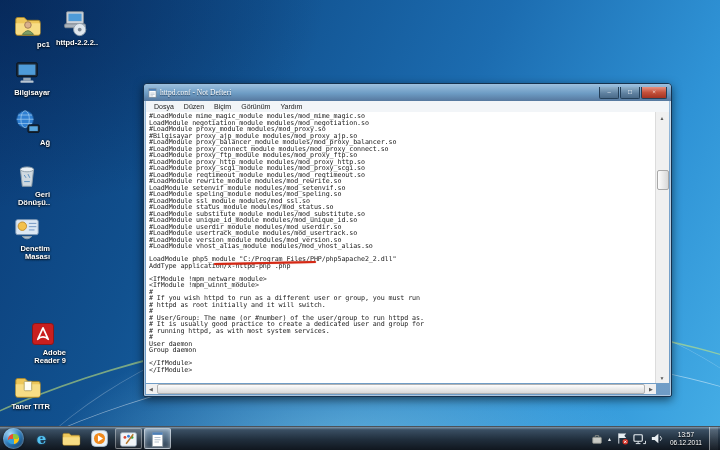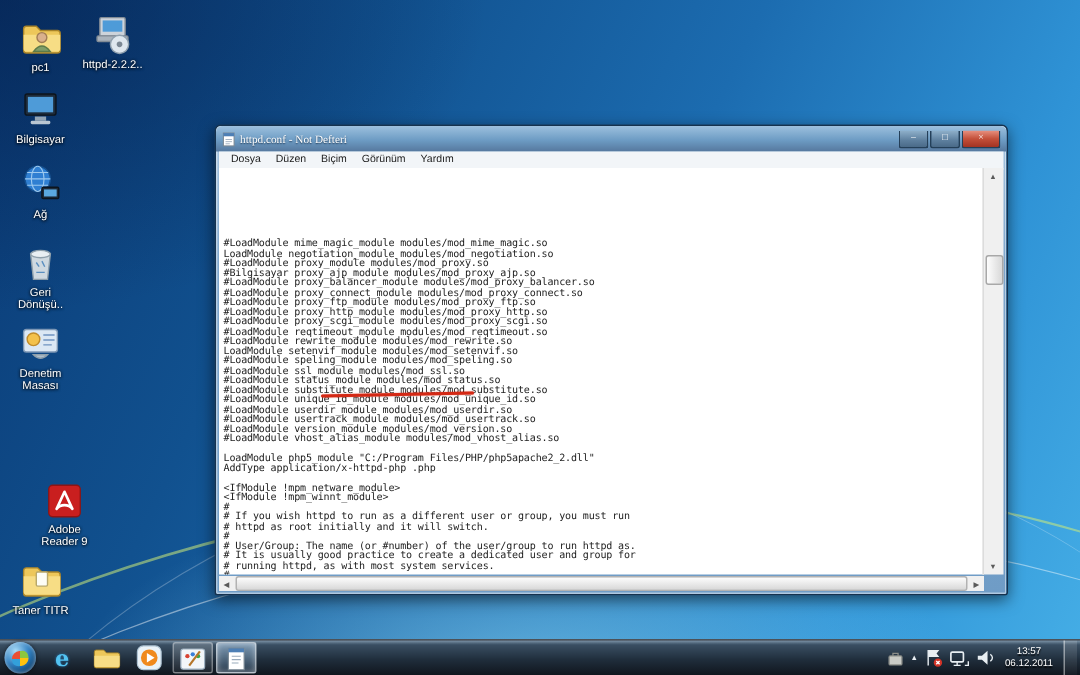--- a/index.html
+++ b/index.html
@@ -8,21 +8,21 @@
     background:
       radial-gradient(ellipse 420px 170px at 48% 100%, rgba(150,225,250,.55), rgba(150,225,250,0) 70%),
       radial-gradient(ellipse 500px 320px at 0% 0%, rgba(4,28,70,.55), rgba(4,28,70,0) 65%),
       linear-gradient(115deg,#0a3a75 0%,#11518f 28%,#1c6cb0 55%,#2f93d6 80%,#45aee6 100%);}
   .swoosh{position:absolute;border-radius:50%;pointer-events:none;}
   .sw1{left:-220px;top:325px;width:1150px;height:520px;border-top:2px solid rgba(205,235,120,.55);transform:rotate(-6deg);}
   .sw2{left:-150px;top:355px;width:1100px;height:520px;border-top:1px solid rgba(255,255,255,.45);transform:rotate(-4deg);}
   .sw3{left:-60px;top:300px;width:900px;height:600px;border-top:1px solid rgba(255,255,255,.25);transform:rotate(-9deg);}
 
   
-  .dicon{position:absolute;width:46px;text-align:center;cursor:default;}
+  .dicon{position:absolute;width:46px;text-align:right;cursor:default;font-weight:bold;}
   .dicon svg{display:block;margin:0 auto;}
   .dlabel{margin-top:1px;font-size:7.5px;line-height:8px;color:#fff;
     text-shadow:0 1px 2px rgba(0,0,0,.9),0 0 2px rgba(0,0,0,.7);}
 
   
   .notepad{position:absolute;left:143px;top:83px;width:527px;height:312px;
     border:1px solid #16324e;border-radius:4px 4px 2px 2px;
     background:linear-gradient(#a9c7e2,#7da6cd 30%,#6f9cc6);
     box-shadow:0 3px 10px rgba(0,0,0,.55), inset 0 0 0 1px rgba(255,255,255,.45);}
   .titlebar{position:absolute;left:0;top:0;right:0;height:17px;display:flex;align-items:center;
@@ -32,21 +32,21 @@
   .controls{margin-left:auto;display:flex;}
   .wbtn{width:18px;height:11px;display:flex;align-items:center;justify-content:center;
     font-size:6.5px;color:#fff;border:1px solid #243f58;border-top:none;
     background:linear-gradient(#8fb0ca,#5d7f9e 60%,#4a6a88);border-radius:0 0 2px 2px;margin-left:1px;
     line-height:1;}
   .wbtn.close{background:linear-gradient(#e89180,#c4503a 50%,#a33322);width:24px;}
   .menubar{position:absolute;left:2px;top:17px;right:2px;height:11px;background:#f2f5f8;
     border-bottom:1px solid #cdd5dd;display:flex;align-items:center;padding-left:3px;}
   .menuitem{font-size:7px;color:#1a1a1a;padding:0 5px;}
   .textarea{position:absolute;left:2px;top:28px;right:15px;bottom:13px;background:#fff;overflow:hidden;}
-  .text-lines{position:absolute;left:3px;top:1px;right:0;margin-top:46px;}
+  .text-lines{position:absolute;left:3px;top:1px;right:0;}
   .tline{font-family:"DejaVu Sans Mono",monospace;font-size:6.7px;line-height:6.5px;height:6.5px;
     white-space:pre;color:#222;letter-spacing:-0.1px;}
   .red-underline{position:absolute;left:68px;top:150px;width:102px;height:2px;background:#d42814;
     transform:rotate(-1.2deg);border-radius:1px;box-shadow:0 0 1px rgba(212,40,20,.7);}
   .vscroll{position:absolute;top:28px;right:2px;bottom:13px;width:13px;background:#f0f0f0;
     border-left:1px solid #dcdcdc;}
   .vthumb{position:absolute;left:1px;top:58px;width:10px;height:18px;background:linear-gradient(90deg,#fdfdfd,#d8d8d8);
     border:1px solid #a8a8a8;border-radius:2px;}
   .sarrow{position:absolute;left:0;width:12px;height:11px;display:flex;align-items:center;justify-content:center;
     font-size:5px;color:#5a5a5a;}

